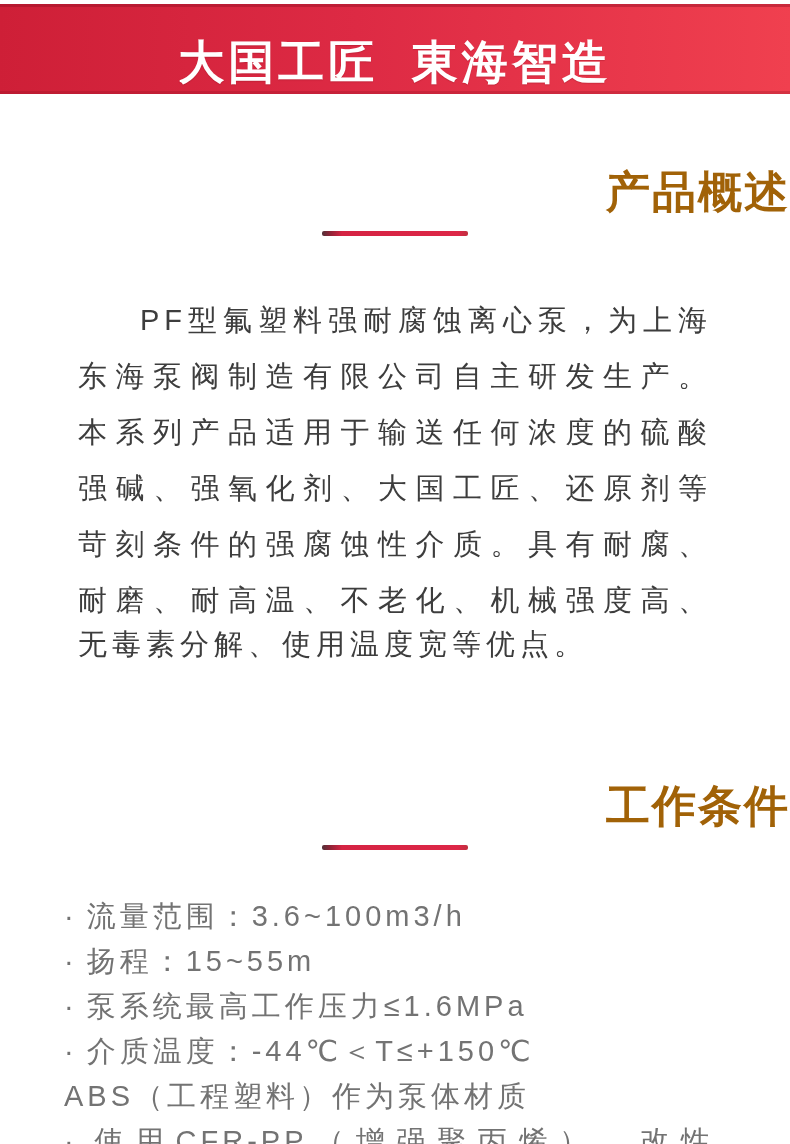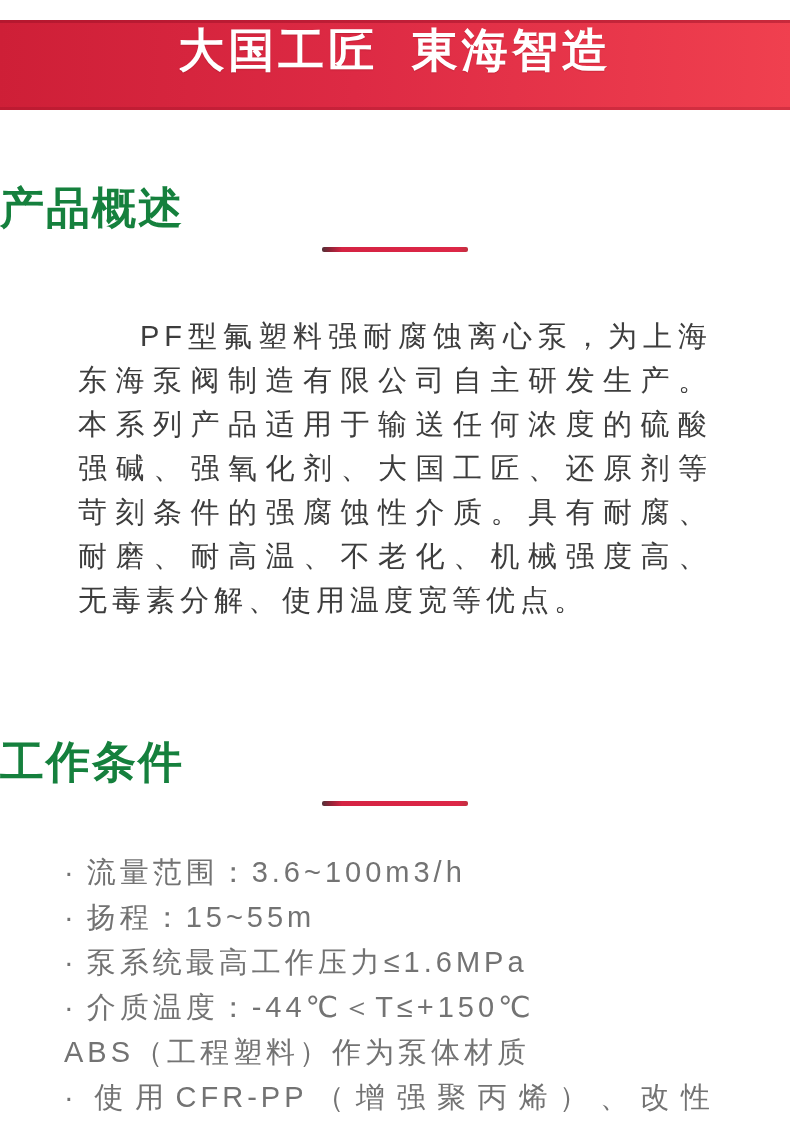--- a/index.html
+++ b/index.html
@@ -7,43 +7,43 @@
   body {
     width: 790px; height: 1144px;
     overflow: hidden;
     font-family: "Liberation Sans", "DejaVu Sans", sans-serif;
     color: #3d3d3d;
   }
   .page { width: 790px; height: 1144px; background: #ffffff; }
 
   
   .banner {
-    margin-top: 20px;
+    margin-top: 4px;
     height: 90px;
     background: linear-gradient(92deg, #ce1f37 0%, #dd2a44 45%, #f0404f 100%);
     box-shadow: inset 0 3px 0 rgba(150, 16, 38, 0.45),
                 inset 0 -3px 0 rgba(150, 16, 38, 0.30);
-    display: flex; align-items: flex-start; justify-content: center;
+    display: flex; align-items: flex-end; justify-content: center;
   }
   .banner-title {
     color: #ffffff;
     font-size: 46px;
     font-weight: 700;
     letter-spacing: 4px;
     white-space: pre;
     text-shadow: 0 1px 1px rgba(120,10,25,0.25);
   }
 
   
   .heading {
-    text-align: left;
+    text-align: right;
     font-size: 44px;
     line-height: 56px;
     font-weight: 700;
-    color: #15803d;
+    color: #a16207;
     letter-spacing: 2px;
   }
   .heading-overview   { margin-top: 70px; }
   .heading-conditions { margin-top: 112px; }
   .heading-underline {
     width: 146px; height: 5px;
     margin: 11px auto 0 auto;
     border-radius: 2px;
     background: linear-gradient(90deg,
       #523138 0px, #8e2336 8px, #d52343 20px,
@@ -55,21 +55,21 @@
     width: 634px;
     margin: 62px auto 0 auto;
     font-size: 29px;
   }
   .pline {
     line-height: 44px;
     letter-spacing: 5px;
     color: #3d3d3d;
     white-space: nowrap;
   }
-  .pline.jl { white-space: normal; text-align: justify; text-align-last: justify; }
+  .pline.jl { white-space: normal; text-align: justify; text-align-last: justify; margin-top: 12px; }
   .pline.indent { text-indent: 62px; }
 
   
   .bullets {
     width: 650px;
     margin: 44px 0 0 64px;
     font-size: 29px;
     list-style: none;
   }
   .bline {

